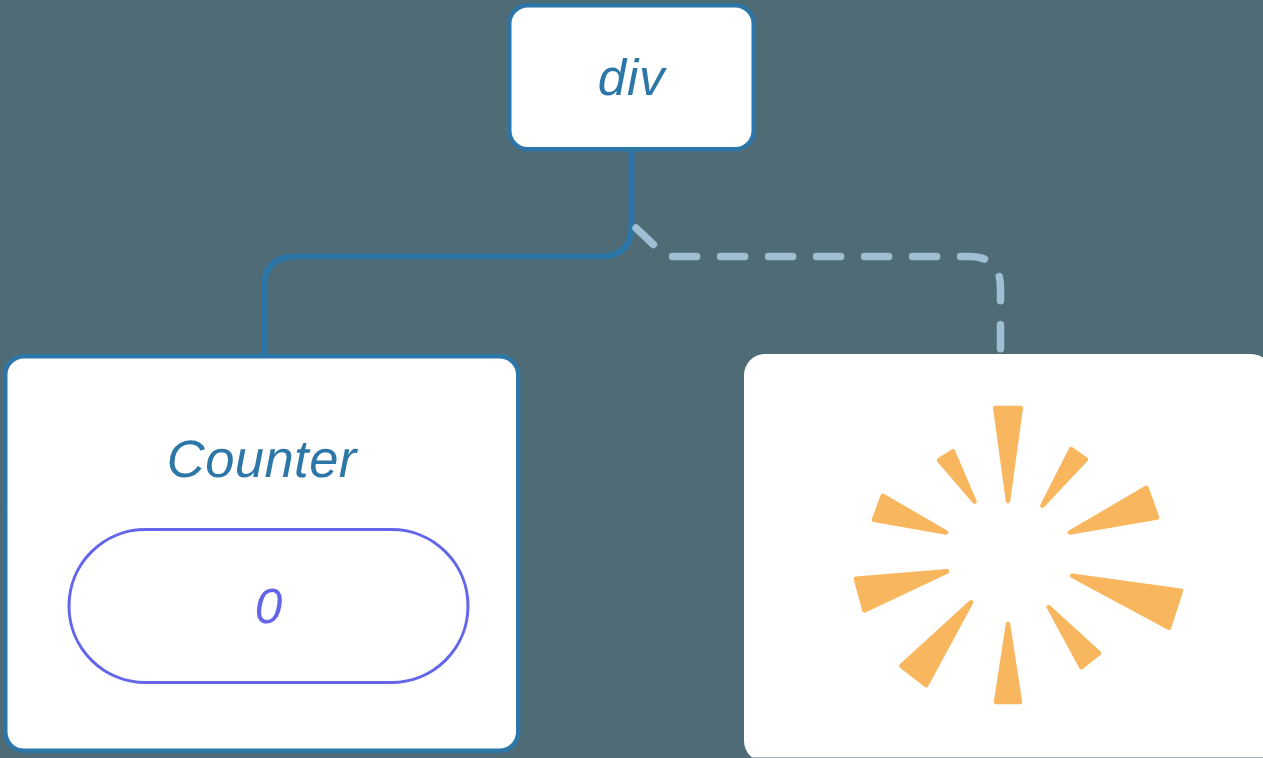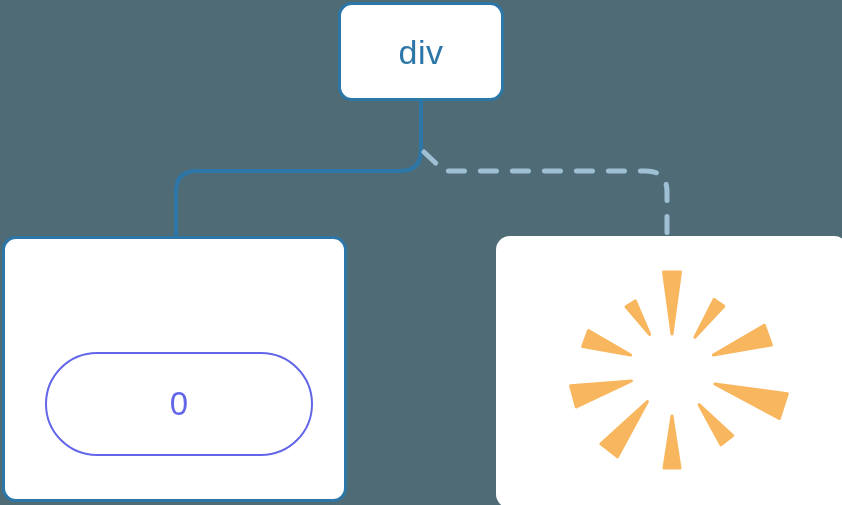--- a/index.html
+++ b/index.html
@@ -31,20 +31,21 @@
     width: 842px;
     height: 505px;
     pointer-events: none;
   }
 
   
   .node {
     position: absolute;
     background: #ffffff;
     box-sizing: border-box;
+    font-style: italic;
   }
 
   .node-root {
     left: 338px;
     top: 2px;
     width: 166px;
     height: 99px;
     border: 3px solid #2d76a8;
     border-radius: 14px;
     display: flex;
@@ -136,20 +137,21 @@
     <path d="M 421 101 L 421 150 Q 421 171 400 171 L 197 171 Q 176 171 176 192 L 176 237" fill="none" stroke="#2d76a8" stroke-width="4" stroke-linecap="round" stroke-linejoin="round"></path>
 
     <path d="M 424 152 L 444 171 L 646 171 Q 667 171 667 192 L 667 237" fill="none" stroke="#9fc0d4" stroke-width="5" stroke-linecap="round" stroke-linejoin="round" stroke-dasharray="16 16"></path>
   </svg>
 
   <div class="node node-root">
     <span class="root-label">div</span>
   </div>
 
   <div class="node node-counter">
+    <div class="counter-title">Counter</div>
     <div class="state-pill">
       <div class="state-val">0</div>
     </div>
   </div>
 
   <div class="node node-burst">
     <svg class="burst-svg" viewBox="0 0 352 272" xmlns="http://www.w3.org/2000/svg">
         <polygon points="176.0,98.0 184.5,36.0 167.5,36.0" fill="#f8b75e" stroke="#f8b75e" stroke-width="3" stroke-linejoin="round"></polygon>
         <polygon points="198.9,101.2 227.9,70.3 218.1,63.4" fill="#f8b75e" stroke="#f8b75e" stroke-width="3" stroke-linejoin="round"></polygon>
         <polygon points="217.3,119.0 275.4,109.0 268.3,89.2" fill="#f8b75e" stroke="#f8b75e" stroke-width="3" stroke-linejoin="round"></polygon>

